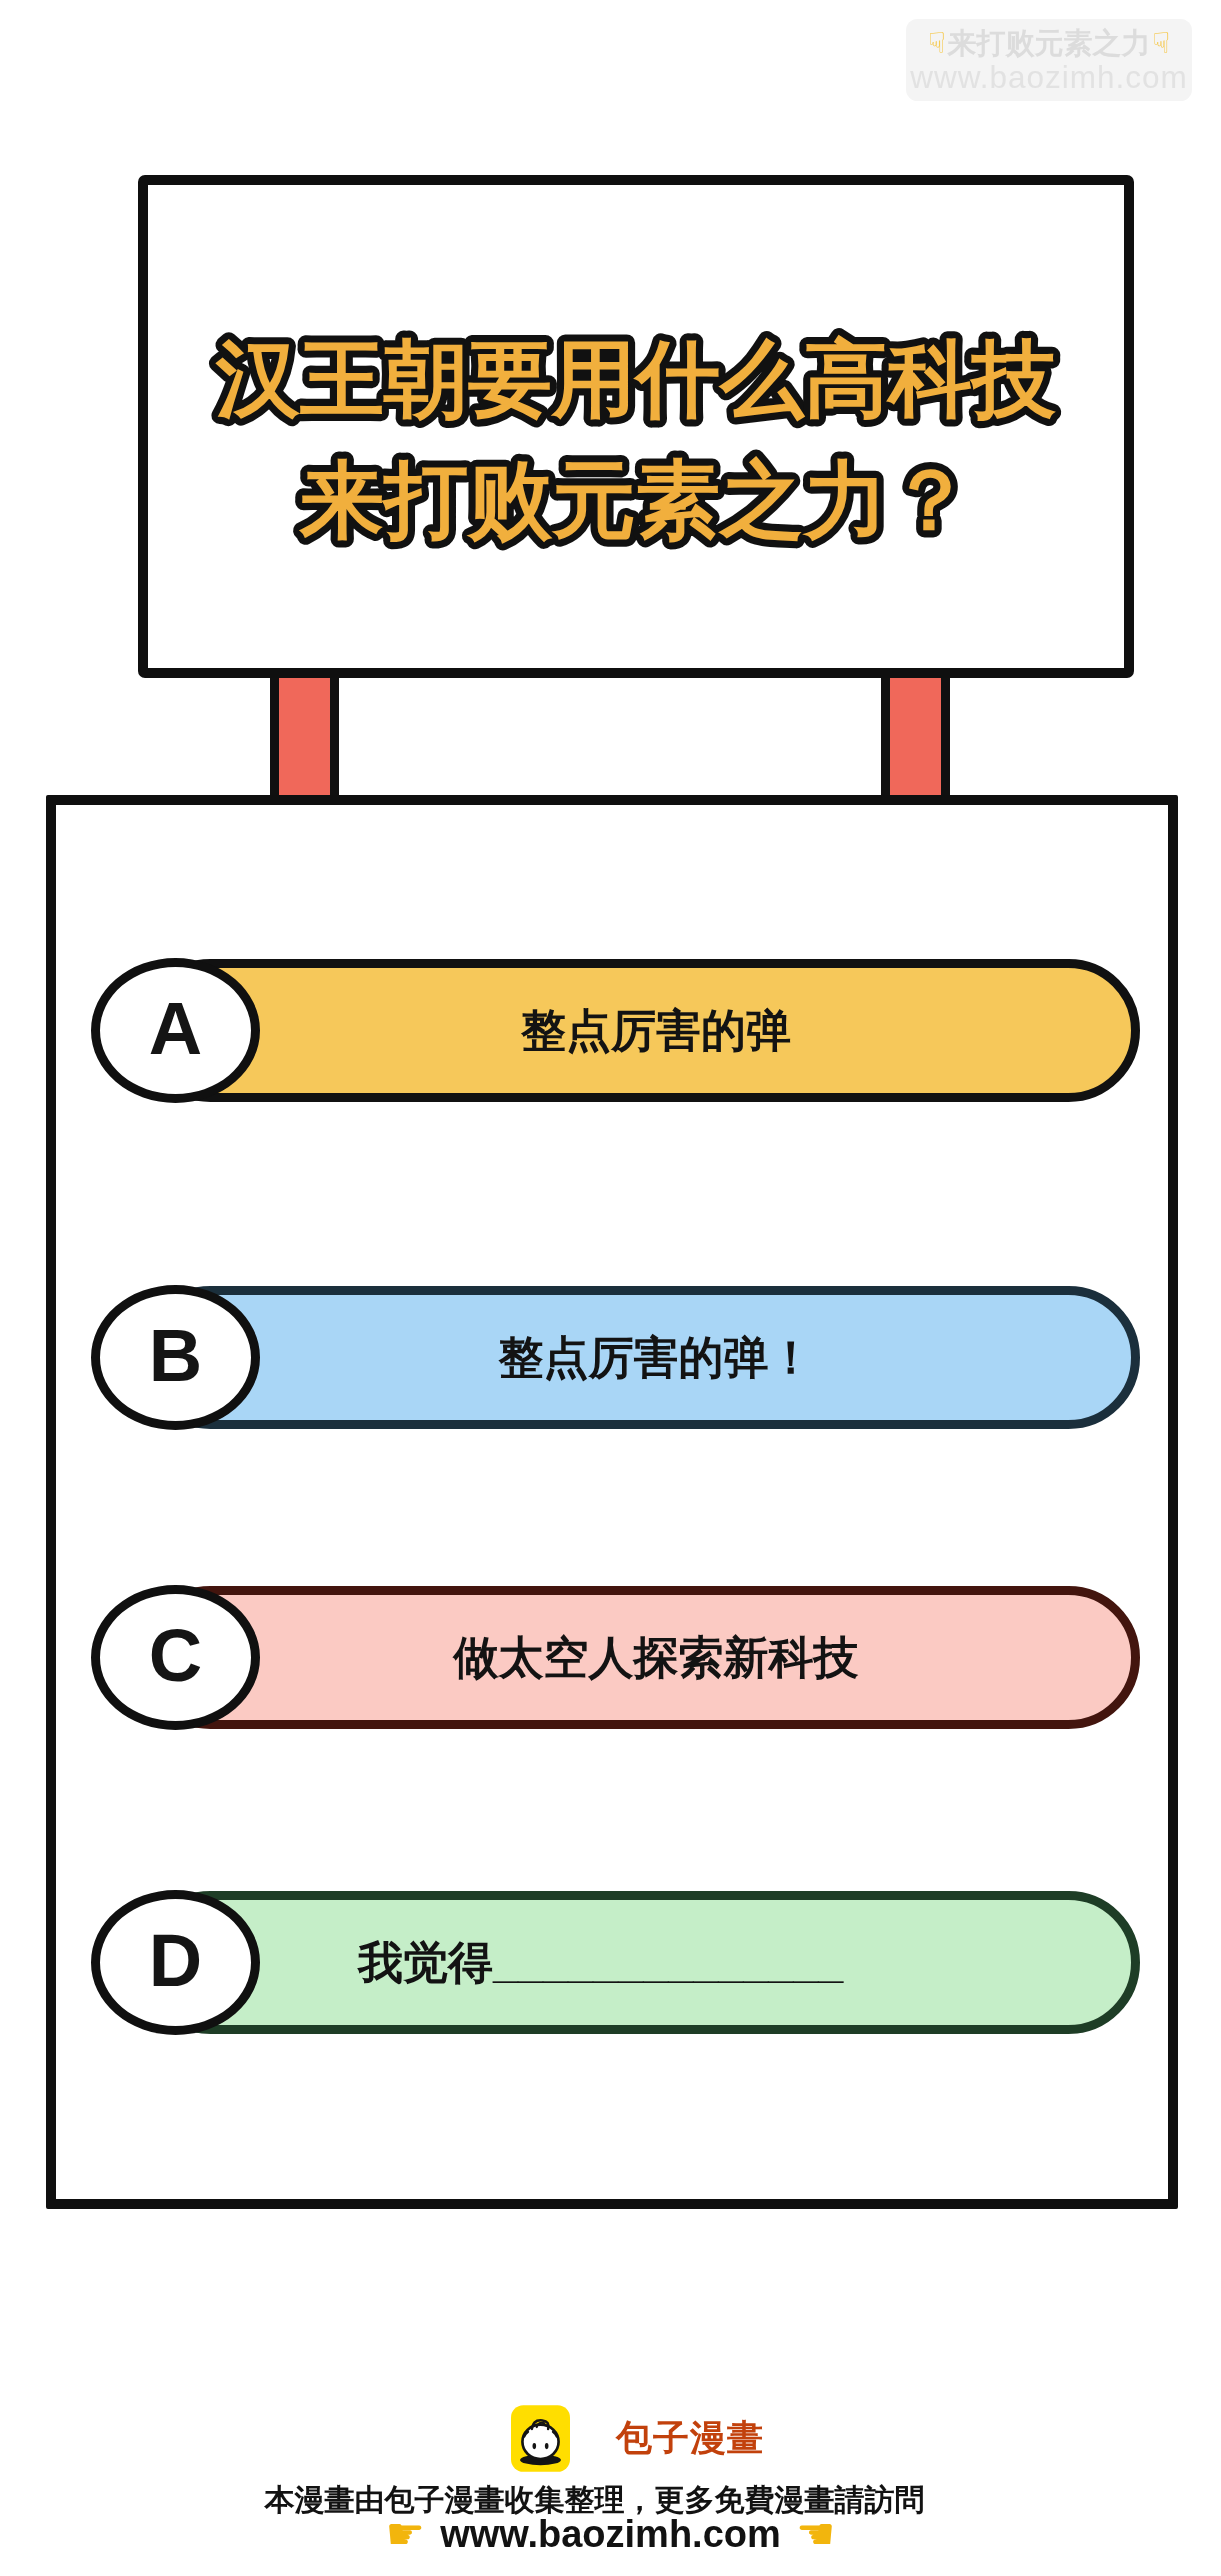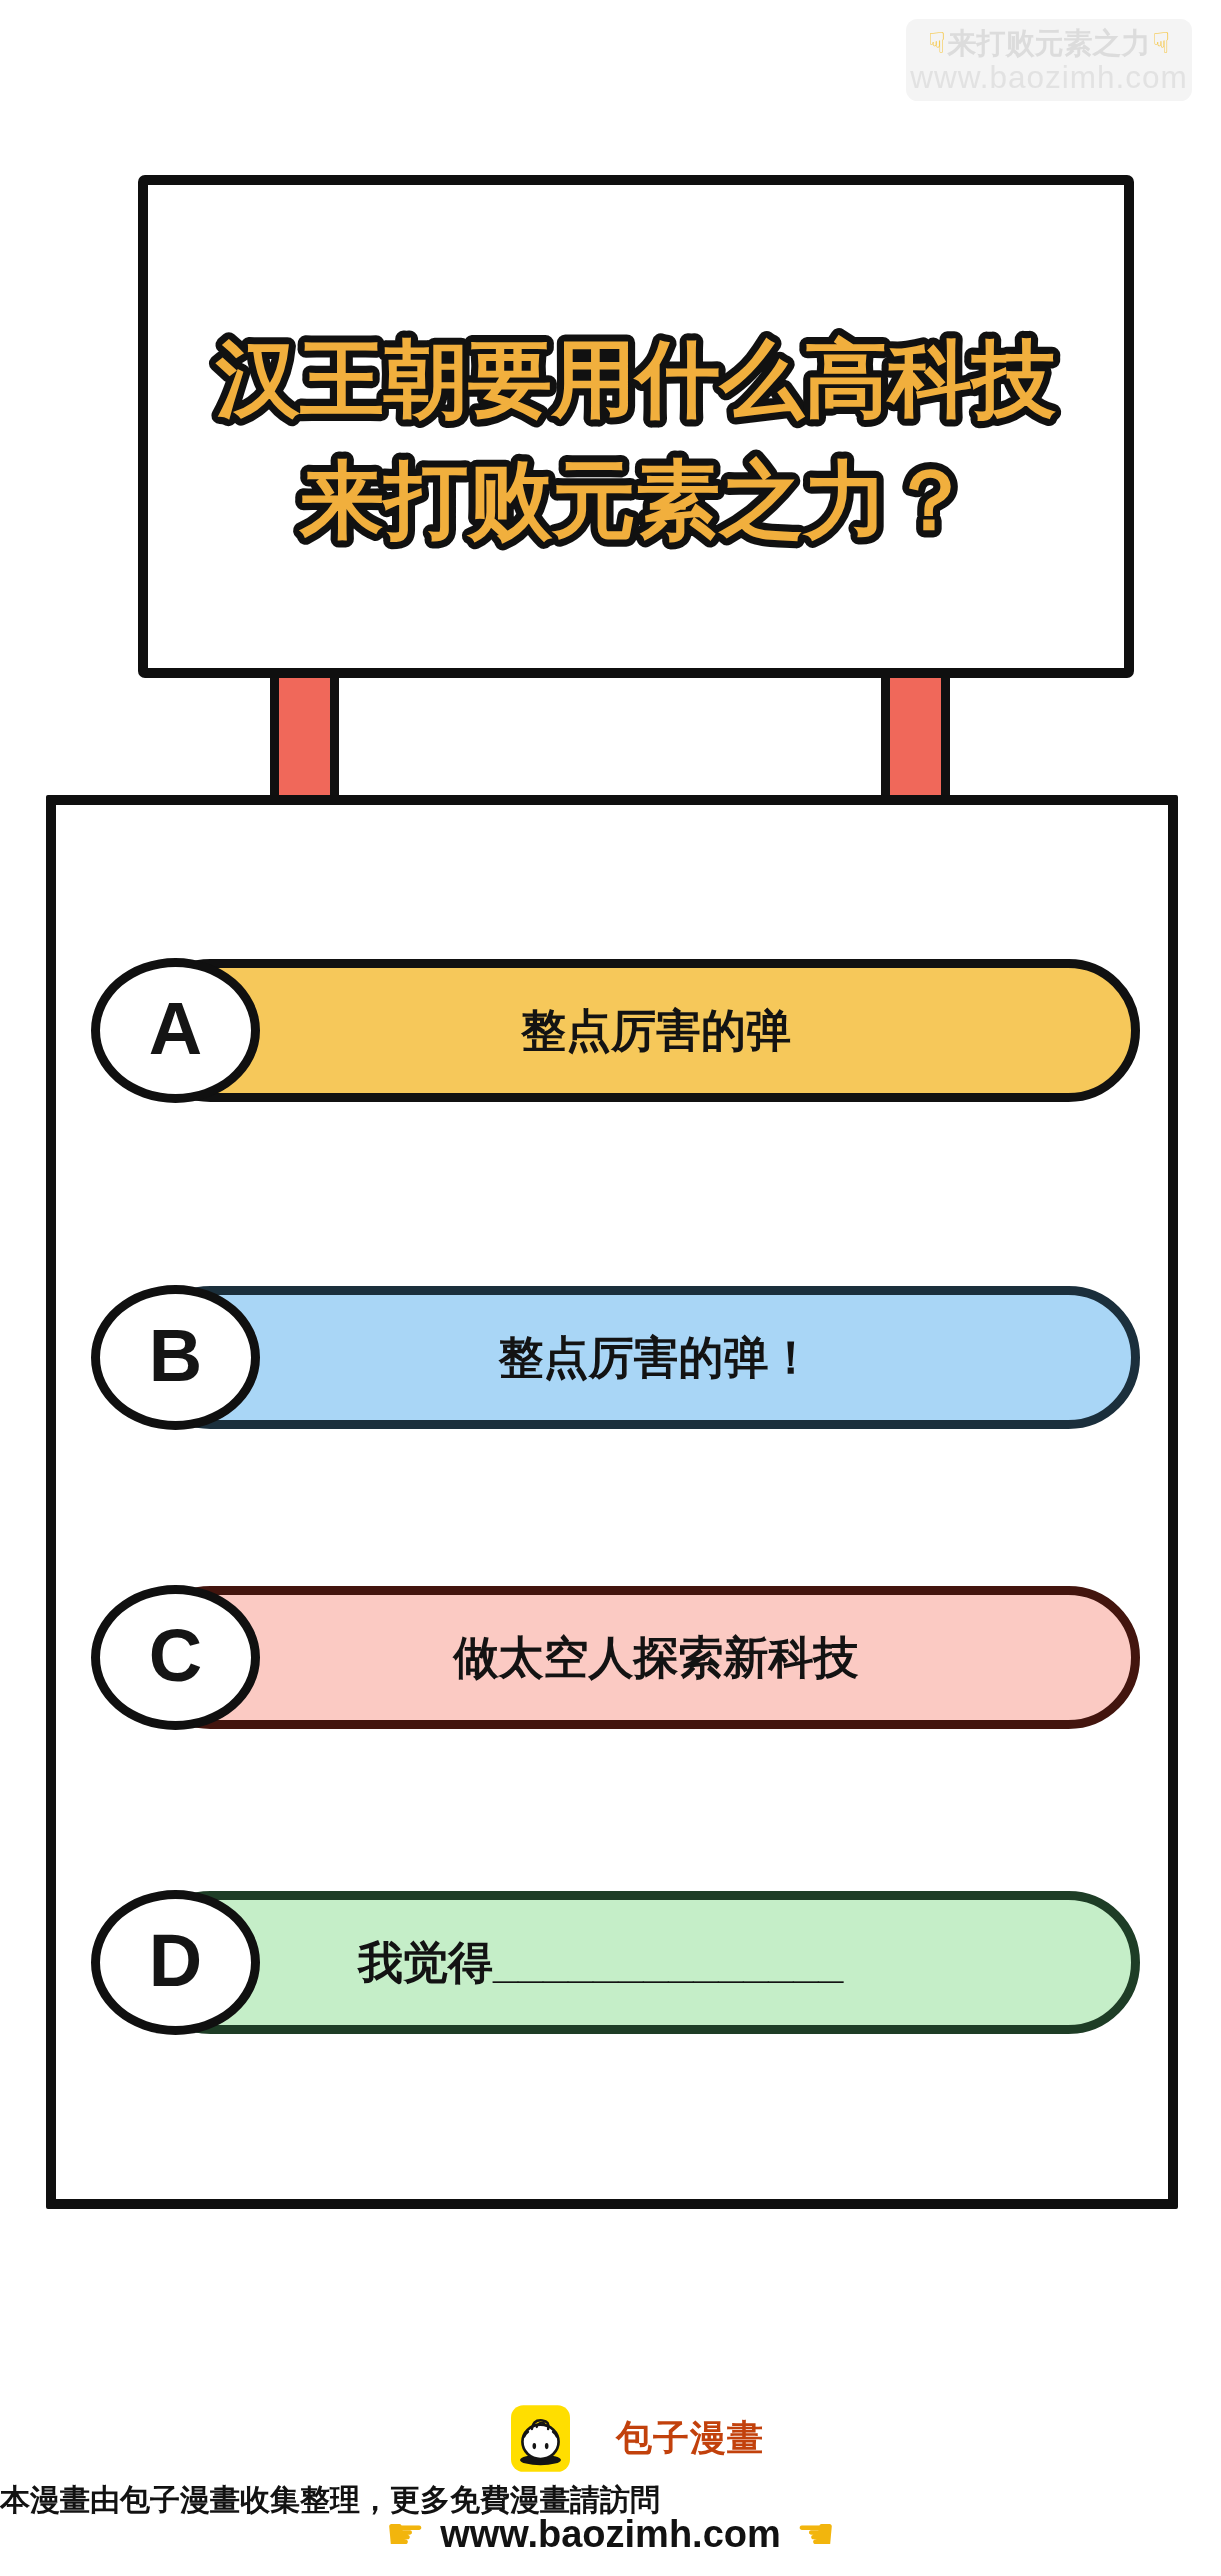--- a/index.html
+++ b/index.html
@@ -77,21 +77,21 @@
   }
   .opt-d .pill-label { justify-content:flex-start; padding-left:95px; right:27px; }
 
   
   .brand-icon { position:absolute; left:511px; top:2405px; width:59px; height:67px; }
   .brand-name {
     position:absolute; left:616px; top:2410px; height:55px; line-height:55px;
     font-size:36px; font-weight:bold; color:#c2410c; letter-spacing:1px;
   }
   .footer-line1 {
-    position:absolute; left:0; top:2481px; width:1189px; text-align:left;
+    position:absolute; left:0; top:2481px; width:1189px; text-align:center;
     font-size:30px; font-weight:bold; color:#121212; line-height:38px;
   }
   .footer-line2 {
     position:absolute; left:0; top:2509px; width:1221px; height:50px;
     display:flex; align-items:center; justify-content:center; gap:15.3px;
     font-size:38px; font-weight:bold; color:#121212;
   }
   .ft-hand { color:#f2b50d; font-size:44px; font-weight:normal; line-height:1; }
 </style>
 </head>

